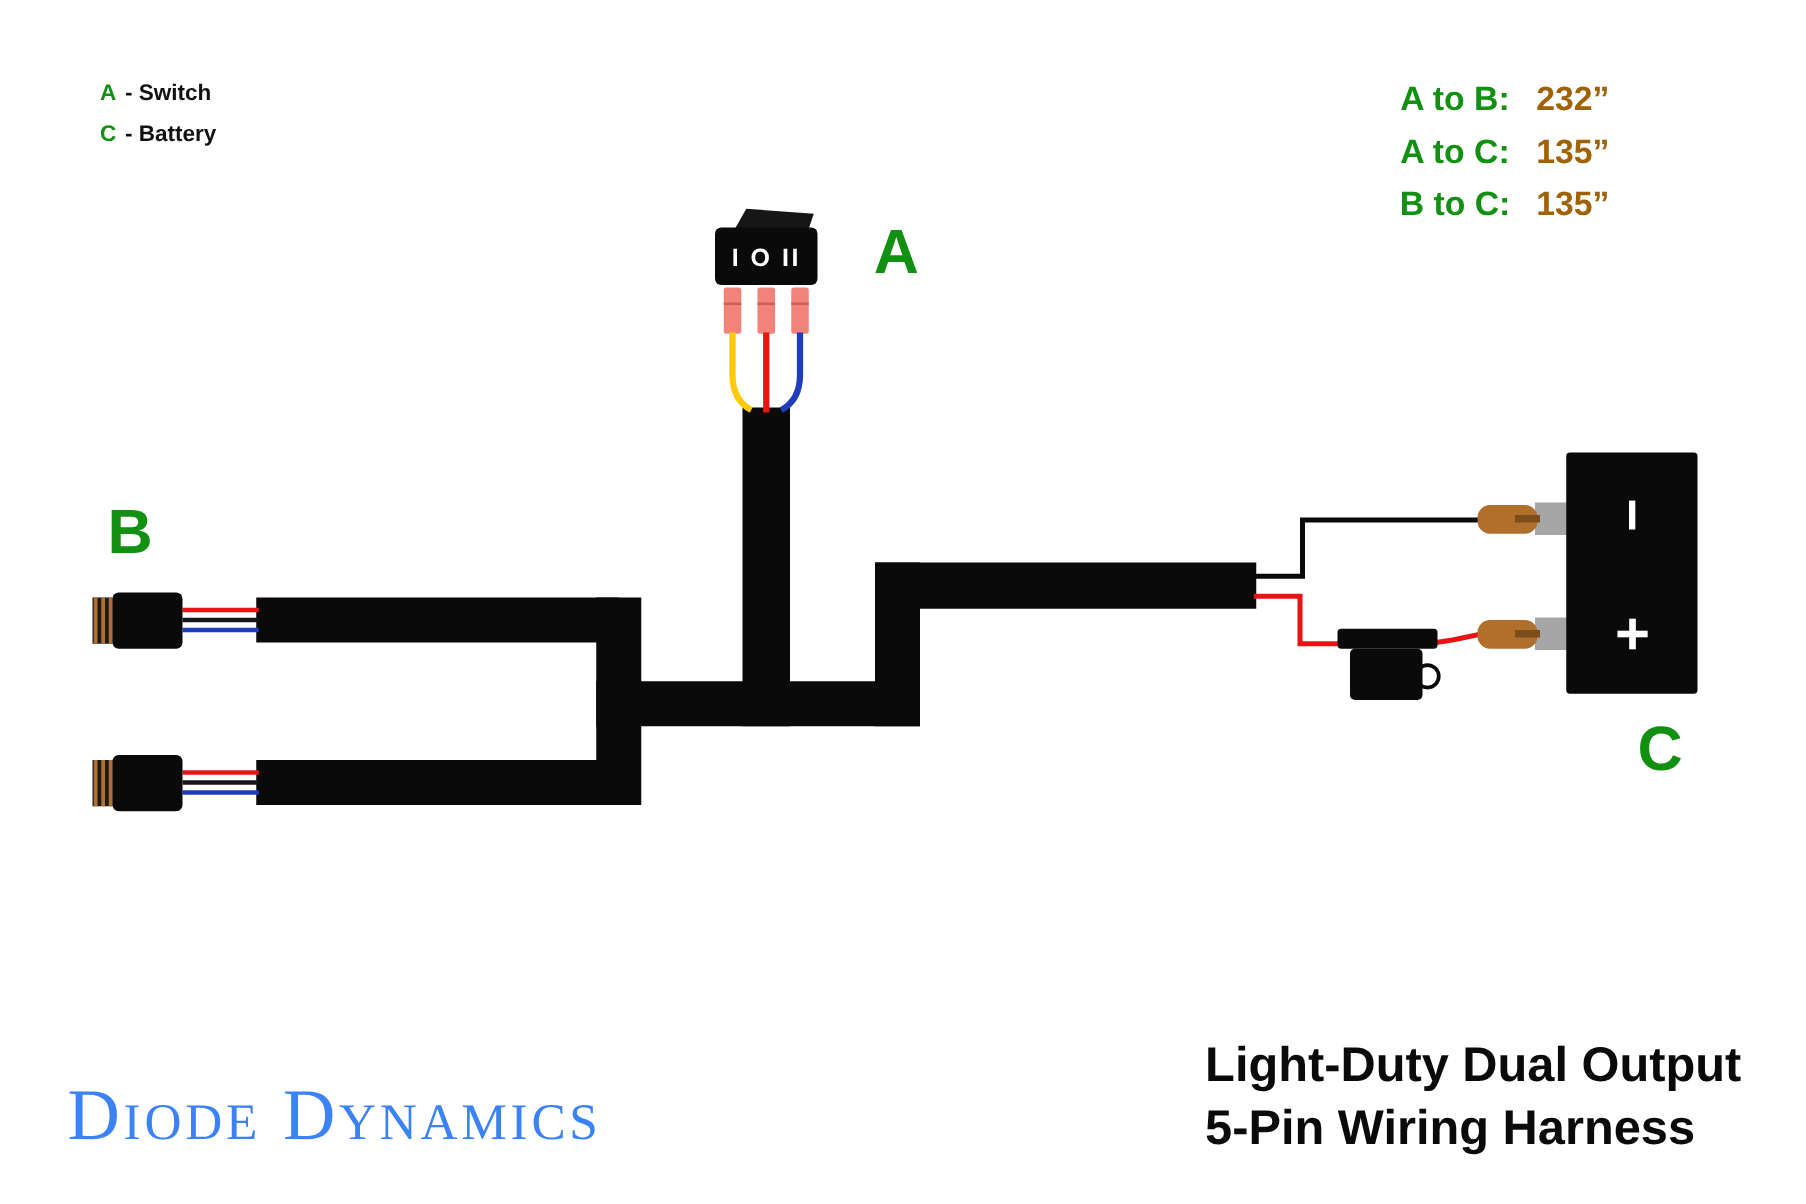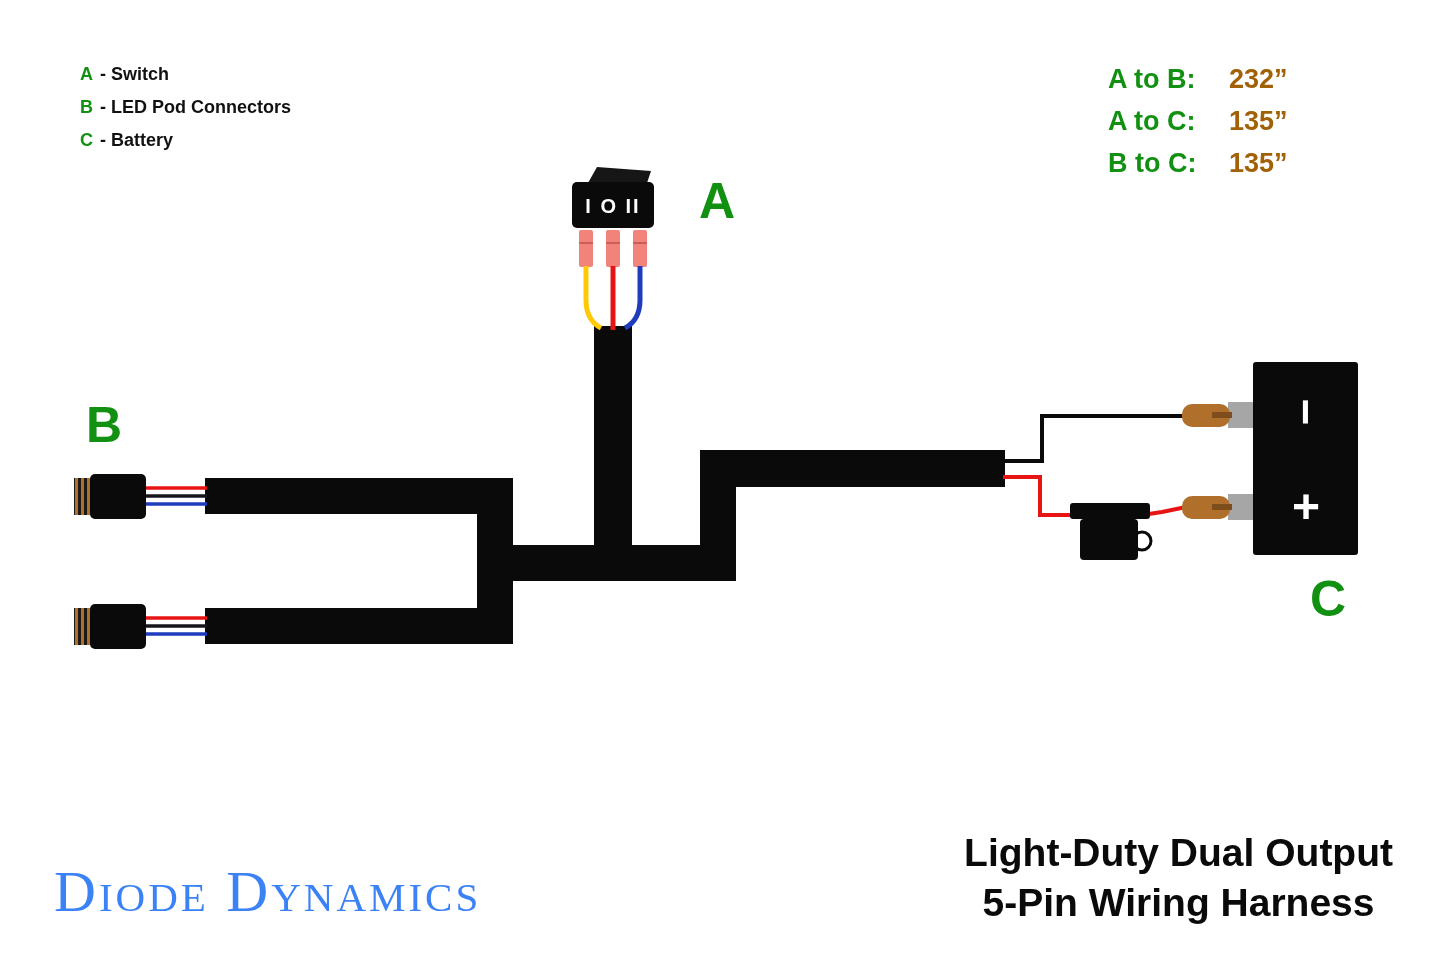--- a/index.html
+++ b/index.html
@@ -17,21 +17,21 @@
     position:absolute; left:80px; top:58px;
     font-size:18px; font-weight:700; line-height:33px; color:#111;
   }
   .legend-key { color:var(--green); margin-right:7px; }
 
   .measurements {
     position:absolute; left:1108px; top:58px;
     font-size:27px; font-weight:600; line-height:42px; color:#111;
   }
   .measure-row { display:flex; }
-  .measure-label { color:var(--green); width:112px; text-align:left; margin-right:9px; }
+  .measure-label { color:var(--green); width:112px; text-align:center; margin-right:9px; }
   .measure-value { color:#a16207; }
 
   .point-label {
     position:absolute;
     color:var(--green);
     font-size:50px; font-weight:600;
   }
   .label-a { left:699px; top:172px; }
   .label-b { left:86px;  top:396px; }
   .label-c { left:1310px; top:570px; }
@@ -39,21 +39,21 @@
   .logo {
     position:absolute; left:54px; top:858px;
     font-family:"Liberation Serif", serif;
     font-variant:small-caps;
     font-size:58px; color:#3b82f6;
     letter-spacing:3px;
   }
 
   .product-title {
     position:absolute; right:52px; top:828px;
-    text-align:center;
+    text-align:left;
     font-size:39px; font-weight:700; line-height:50px; color:#0a0a0a;
   }
 </style>
 </head>
 <body>
 
 <div class="page">
 
   <svg class="diagram-svg" viewBox="0 0 1445 963">
 
@@ -129,23 +129,20 @@
       <text x="1306" y="428" text-anchor="middle" transform="rotate(90 1306 412)" font-size="46" font-weight="bold" fill="#ffffff">−</text>
       <text x="1306" y="523" text-anchor="middle" font-size="48" font-weight="bold" fill="#ffffff">+</text>
     </g>
   </svg>
 
   <div class="legend">
     <div class="legend-row">
       <span class="legend-key">A</span><span>- Switch</span>
     </div>
     <div class="legend-row">
-      <span class="legend-key">B</span><span>- LED Pod Connectors</span>
-    </div>
-    <div class="legend-row">
       <span class="legend-key">C</span><span>- Battery</span>
     </div>
   </div>
 
   <div class="measurements">
     <div class="measure-row">
       <span class="measure-label">A to B:</span>
       <span class="measure-value">232”</span>
     </div>
     <div class="measure-row">

